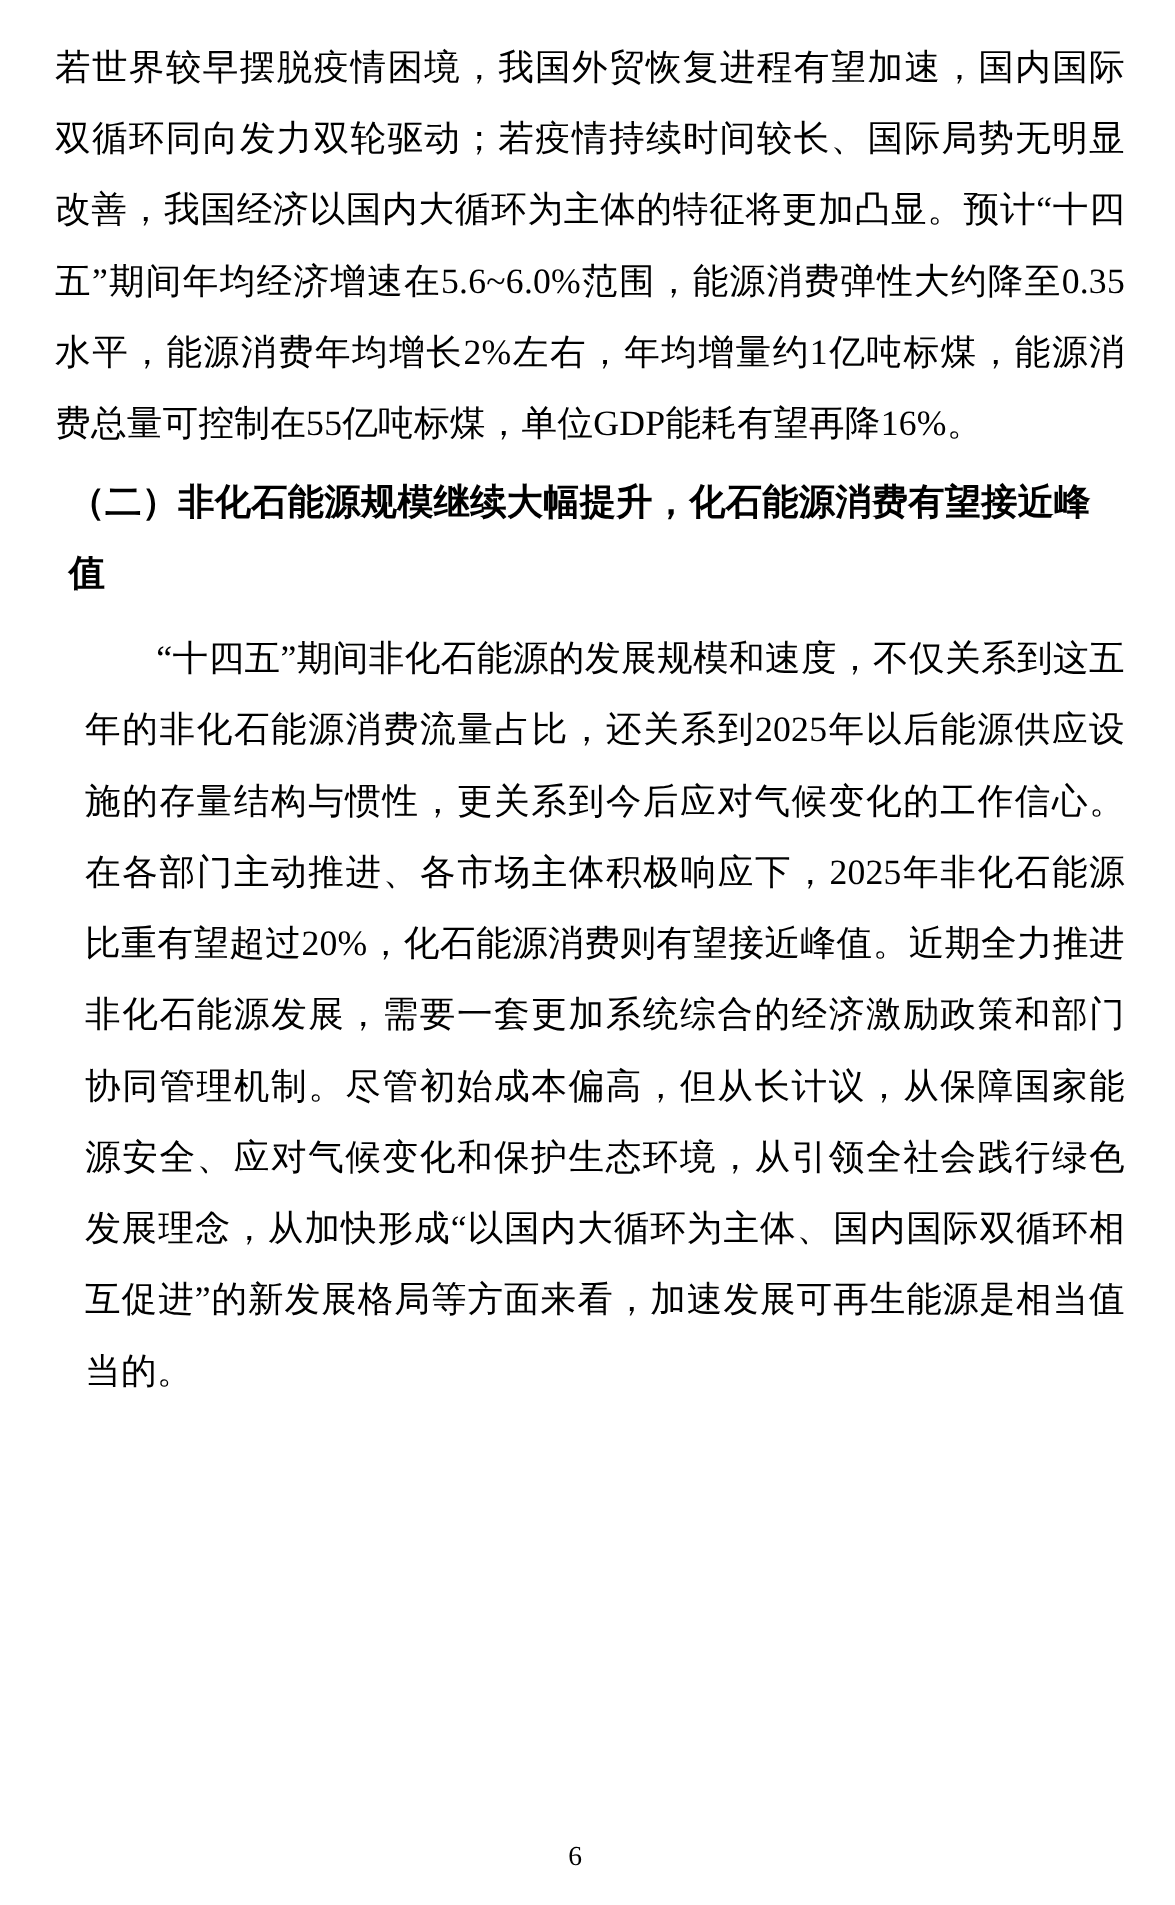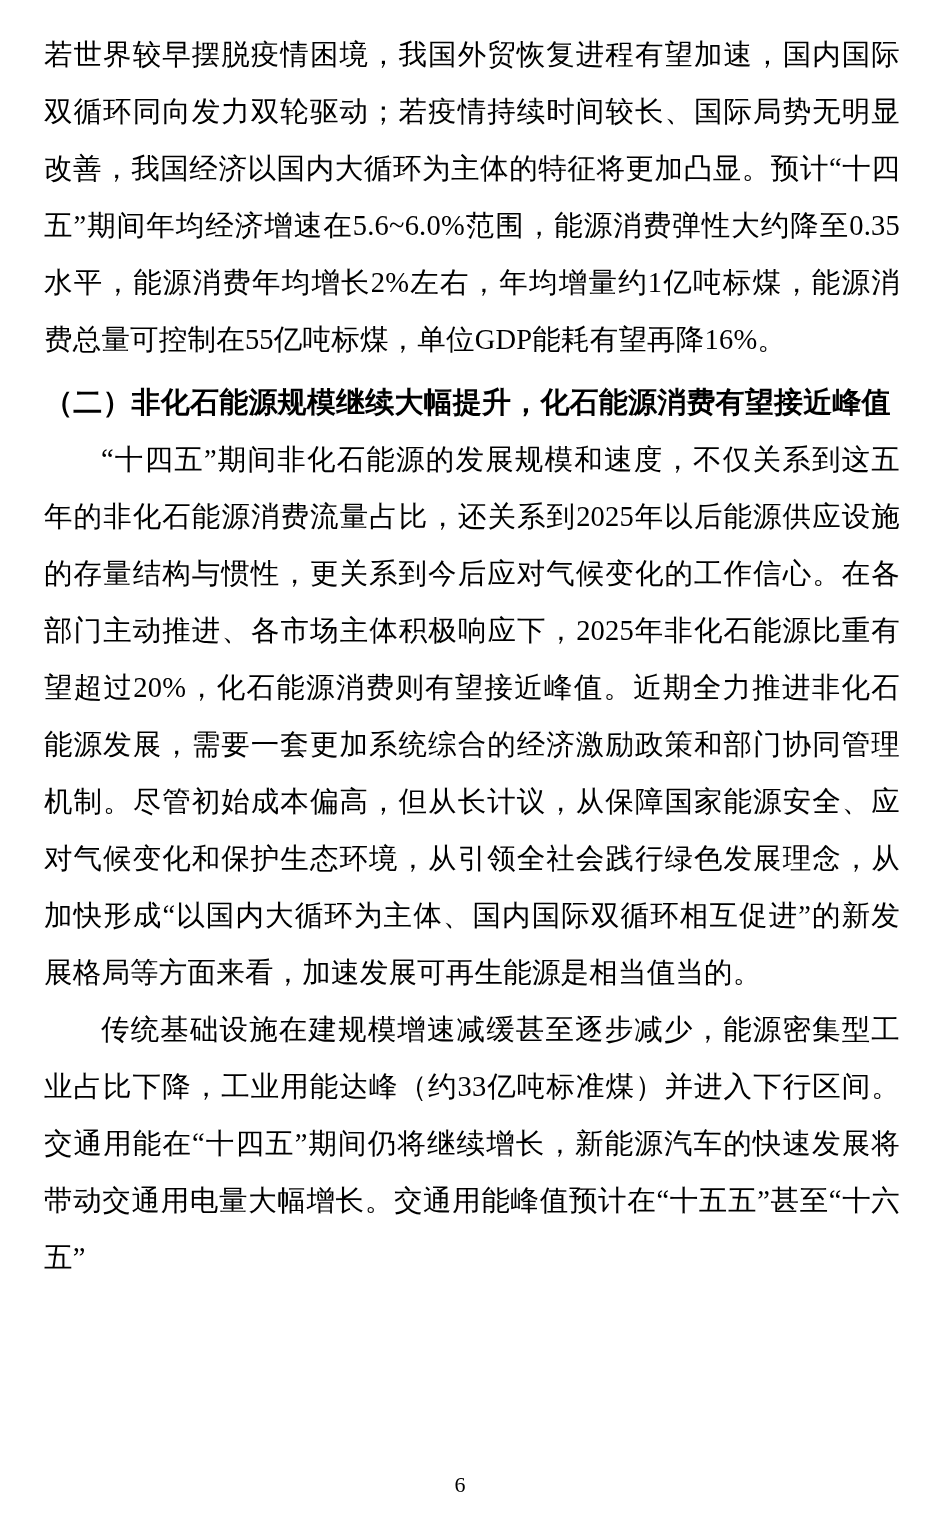--- a/index.html
+++ b/index.html
@@ -25,26 +25,27 @@
   .body-text {
     font-size: 28.5px;
     line-height: 57px;
     text-align: justify;
     text-justify: inter-ideograph;
     letter-spacing: 0.2px;
     margin: 0;
   }
   .indent {
     text-indent: 57px;
+    margin-left: 24px;
   }
   .heading {
     font-size: 29px;
     line-height: 57px;
     font-weight: bold;
-    margin: 0;
+    margin: 11px;
     letter-spacing: 0.2px;
     text-align: left;
   }
   .heading-gap-top {
     margin-top: 6px;
   }
   .page-number {
     position: absolute;
     left: 0;
     right: 0;
@@ -59,17 +60,16 @@
 
 <div class="page">
 
   <p class="body-text">若世界较早摆脱疫情困境，我国外贸恢复进程有望加速，国内国际双循环同向发力双轮驱动；若疫情持续时间较长、国际局势无明显改善，我国经济以国内大循环为主体的特征将更加凸显。预计“十四五”期间年均经济增速在5.6~6.0%范围，能源消费弹性大约降至0.35水平，能源消费年均增长2%左右，年均增量约1亿吨标煤，能源消费总量可控制在55亿吨标煤，单位GDP能耗有望再降16%。</p>
 
   <p class="heading heading-gap-top">（二）非化石能源规模继续大幅提升，化石能源消费有望接近峰值</p>
 
   <p class="body-text indent">“十四五”期间非化石能源的发展规模和速度，不仅关系到这五年的非化石能源消费流量占比，还关系到2025年以后能源供应设施的存量结构与惯性，更关系到今后应对气候变化的工作信心。在各部门主动推进、各市场主体积极响应下，2025年非化石能源比重有望超过20%，化石能源消费则有望接近峰值。近期全力推进非化石能源发展，需要一套更加系统综合的经济激励政策和部门协同管理机制。尽管初始成本偏高，但从长计议，从保障国家能源安全、应对气候变化和保护生态环境，从引领全社会践行绿色发展理念，从加快形成“以国内大循环为主体、国内国际双循环相互促进”的新发展格局等方面来看，加速发展可再生能源是相当值当的。</p>
 
 
-  <p class="body-text indent">传统基础设施在建规模增速减缓甚至逐步减少，能源密集型工业占比下降，工业用能达峰（约33亿吨标准煤）并进入下行区间。交通用能在“十四五”期间仍将继续增长，新能源汽车的快速发展将带动交通用电量大幅增长。交通用能峰值预计在“十五五”甚至“十六五”</p>
 
   <div class="page-number">6</div>
 
 </div>
 
 </body></html>

